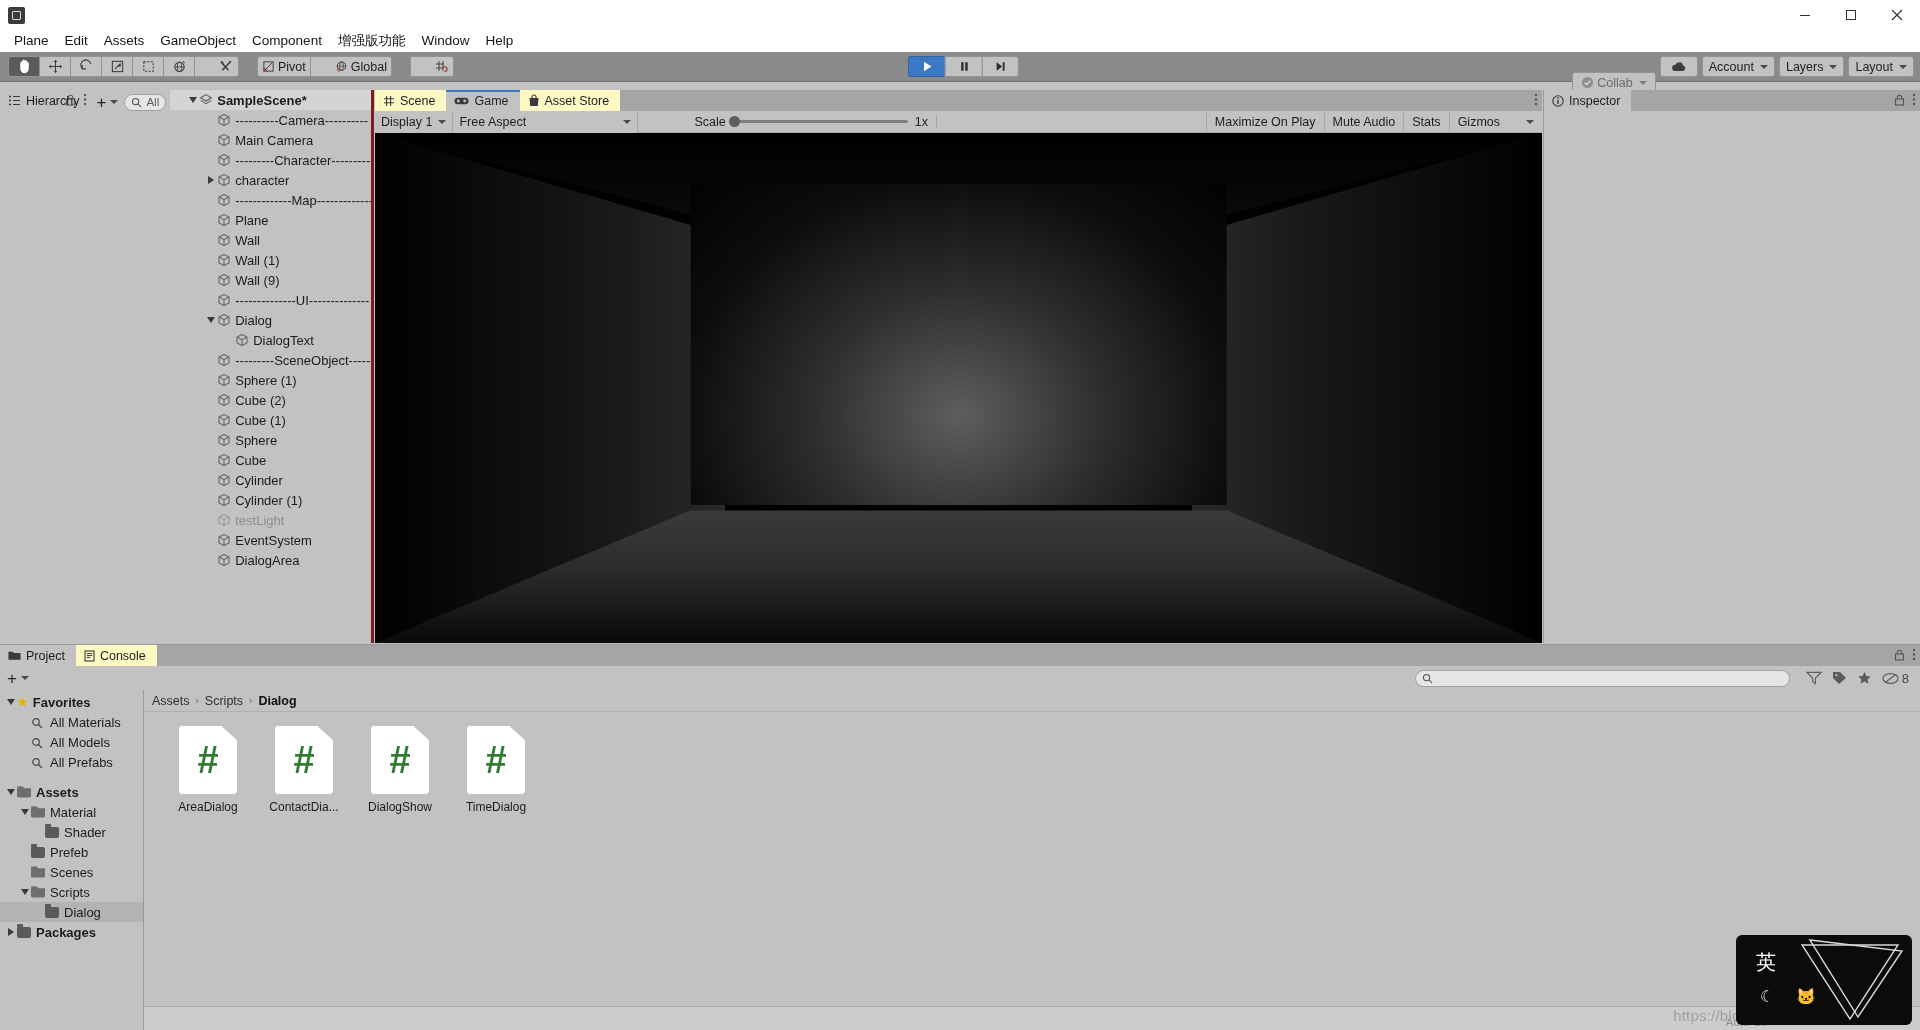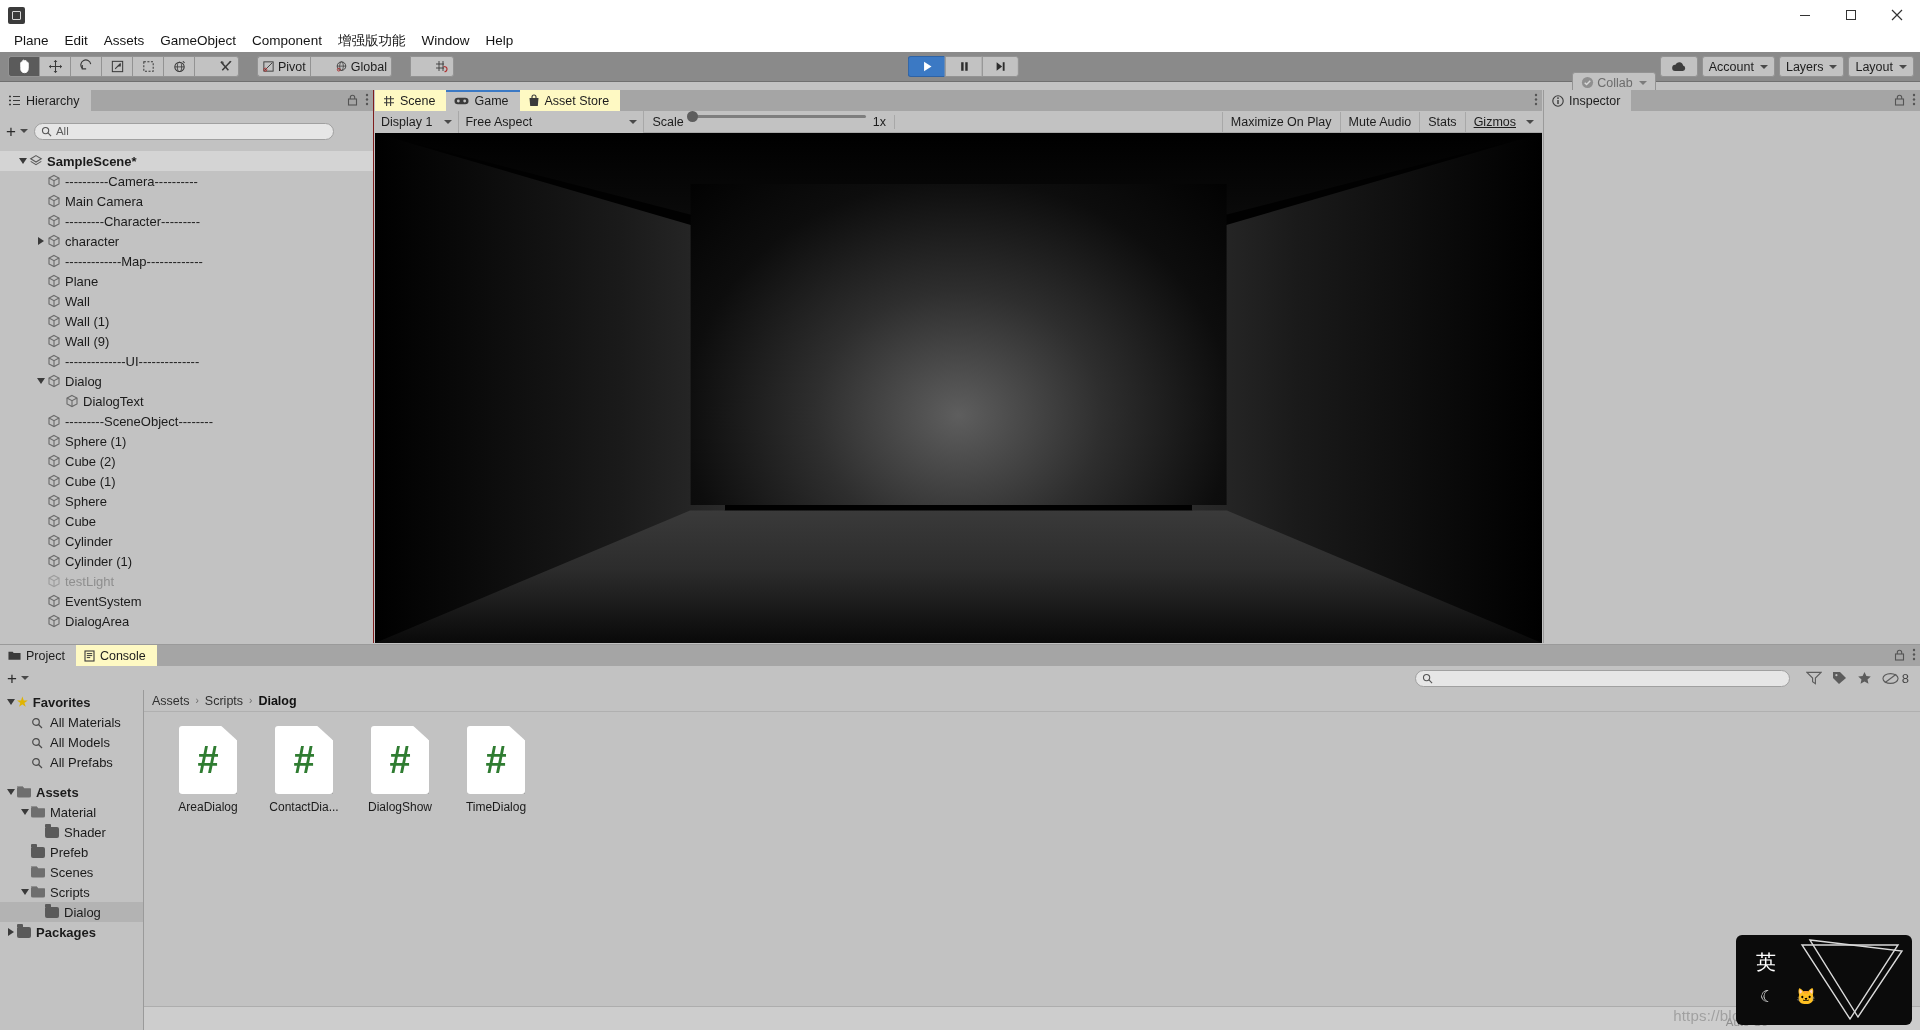--- a/index.html
+++ b/index.html
@@ -91,22 +91,22 @@
     font-size: 12.5px; color: #1d1d1d; background: #fef9c3; gap: 5px;
   }
   .ptab.active { background: #c2c2c2; }
   .ptab.active.play { box-shadow: inset 0 2px 0 0 #3b79c4; }
   .ptab-right { position:absolute; right:4px; top:3px; display:flex; align-items:center; gap:7px;}
   .icon-btn { opacity:.75; display:flex; }
 
   
   .hierarchy {
     position: absolute; left: 0; top: 0; width: 374px; bottom: 387px;
-    background: #c2c2c2; border-right: 1px solid #7f1d1d;
-    display: flex; flex-direction: column; gap: 8px;
+    background: #c2c2c2; border-right: 3px solid #7f1d1d;
+    display: flex; flex-direction: row;
   }
   .h-toolrow { height: 24px; display: flex; align-items: center; padding: 0 4px; gap: 4px; }
   .plus-btn { display:flex; align-items:center; font-size:17px; color:#2a2a2a; line-height:1; padding:0 2px;}
   .search-box {
     flex: 1; height: 17px; background: #e6e6e6; border: 1px solid #a0a0a0; border-radius: 9px;
     display: flex; align-items: center; padding: 0 6px; font-size: 11.5px; color: #5d5d5d; gap: 4px;
     max-width: 300px;
   }
   .h-list { flex: 1; overflow: hidden; font-size: 13px; color: #1b1b1b; }
   .h-row {
@@ -126,25 +126,25 @@
   
   .gameview {
     position: absolute; left: 375px; top: 0; right: 378px; bottom: 387px;
     background: #c2c2c2; display: flex; flex-direction: column;
   }
   .game-toolrow {
     height: 22px; background: #c2c2c2; display: flex; align-items: center;
     font-size: 12.5px; color: #1d1d1d; border-bottom: 1px solid #a8a8a8;
   }
   .gt-drop {
-    height: 24px; display:flex; align-items:center; padding: 0 6px; gap: 6px;
+    height: 24px; display:flex; align-items:center; padding: 0 6px; 
     border-right: 1px solid #a8a8a8; background: #c2c2c2;
   }
   .gt-item { height: 20px; display:flex; align-items:center; padding: 0 8px; border-left: 1px solid #a8a8a8;}
-  .scale-wrap { display:flex; align-items:flex-start; gap:7px; padding: 0 8px; border-right:1px solid #a8a8a8;}
+  .scale-wrap { display:flex; align-items:center; gap:7px; padding: 0 8px; border-right:1px solid #a8a8a8;margin-left:48px;}
   .scale-track { width: 175px; height: 3px; background:#7e7e7e; border-radius:2px; position:relative;}
   .scale-knob { position:absolute; left:-4px; top:-4px; width:11px;height:11px;border-radius:50%;background:#5d5d5d;}
   .gt-spacer { flex: 1; }
   .game-canvas { flex: 1; background: #000; position: relative; overflow: hidden; }
   .room { position:absolute; inset:0; background:#010101; }
   .room .backwall {
     position:absolute; left:50%; top:10%; transform:translateX(-50%);
     width:46%; height:63%;
     background: radial-gradient(ellipse at 50% 72%, #5e5e5e 0%, #2e2e2e 38%, #0d0d0d 72%, #020202 100%);
   }
@@ -747,21 +747,21 @@
         <div class="gt-spacer"></div>
         <div class="gt-item">
             <span>Maximize On Play</span>
           </div>
         <div class="gt-item">
             <span>Mute Audio</span>
           </div>
         <div class="gt-item">
             <span>Stats</span>
           </div>
-        <div class="gt-item" style="gap:4px;text-decoration:underline;">
+        <div class="gt-item" style="gap:20px;">
           <span>Gizmos</span>
             <span class="caret"></span>
         </div>
       </div>
       <div class="game-canvas">
         <div class="room">
           <div class="ceil"></div>
           <div class="lwall"></div>
           <div class="rwall"></div>
           <div class="backwall"></div>

